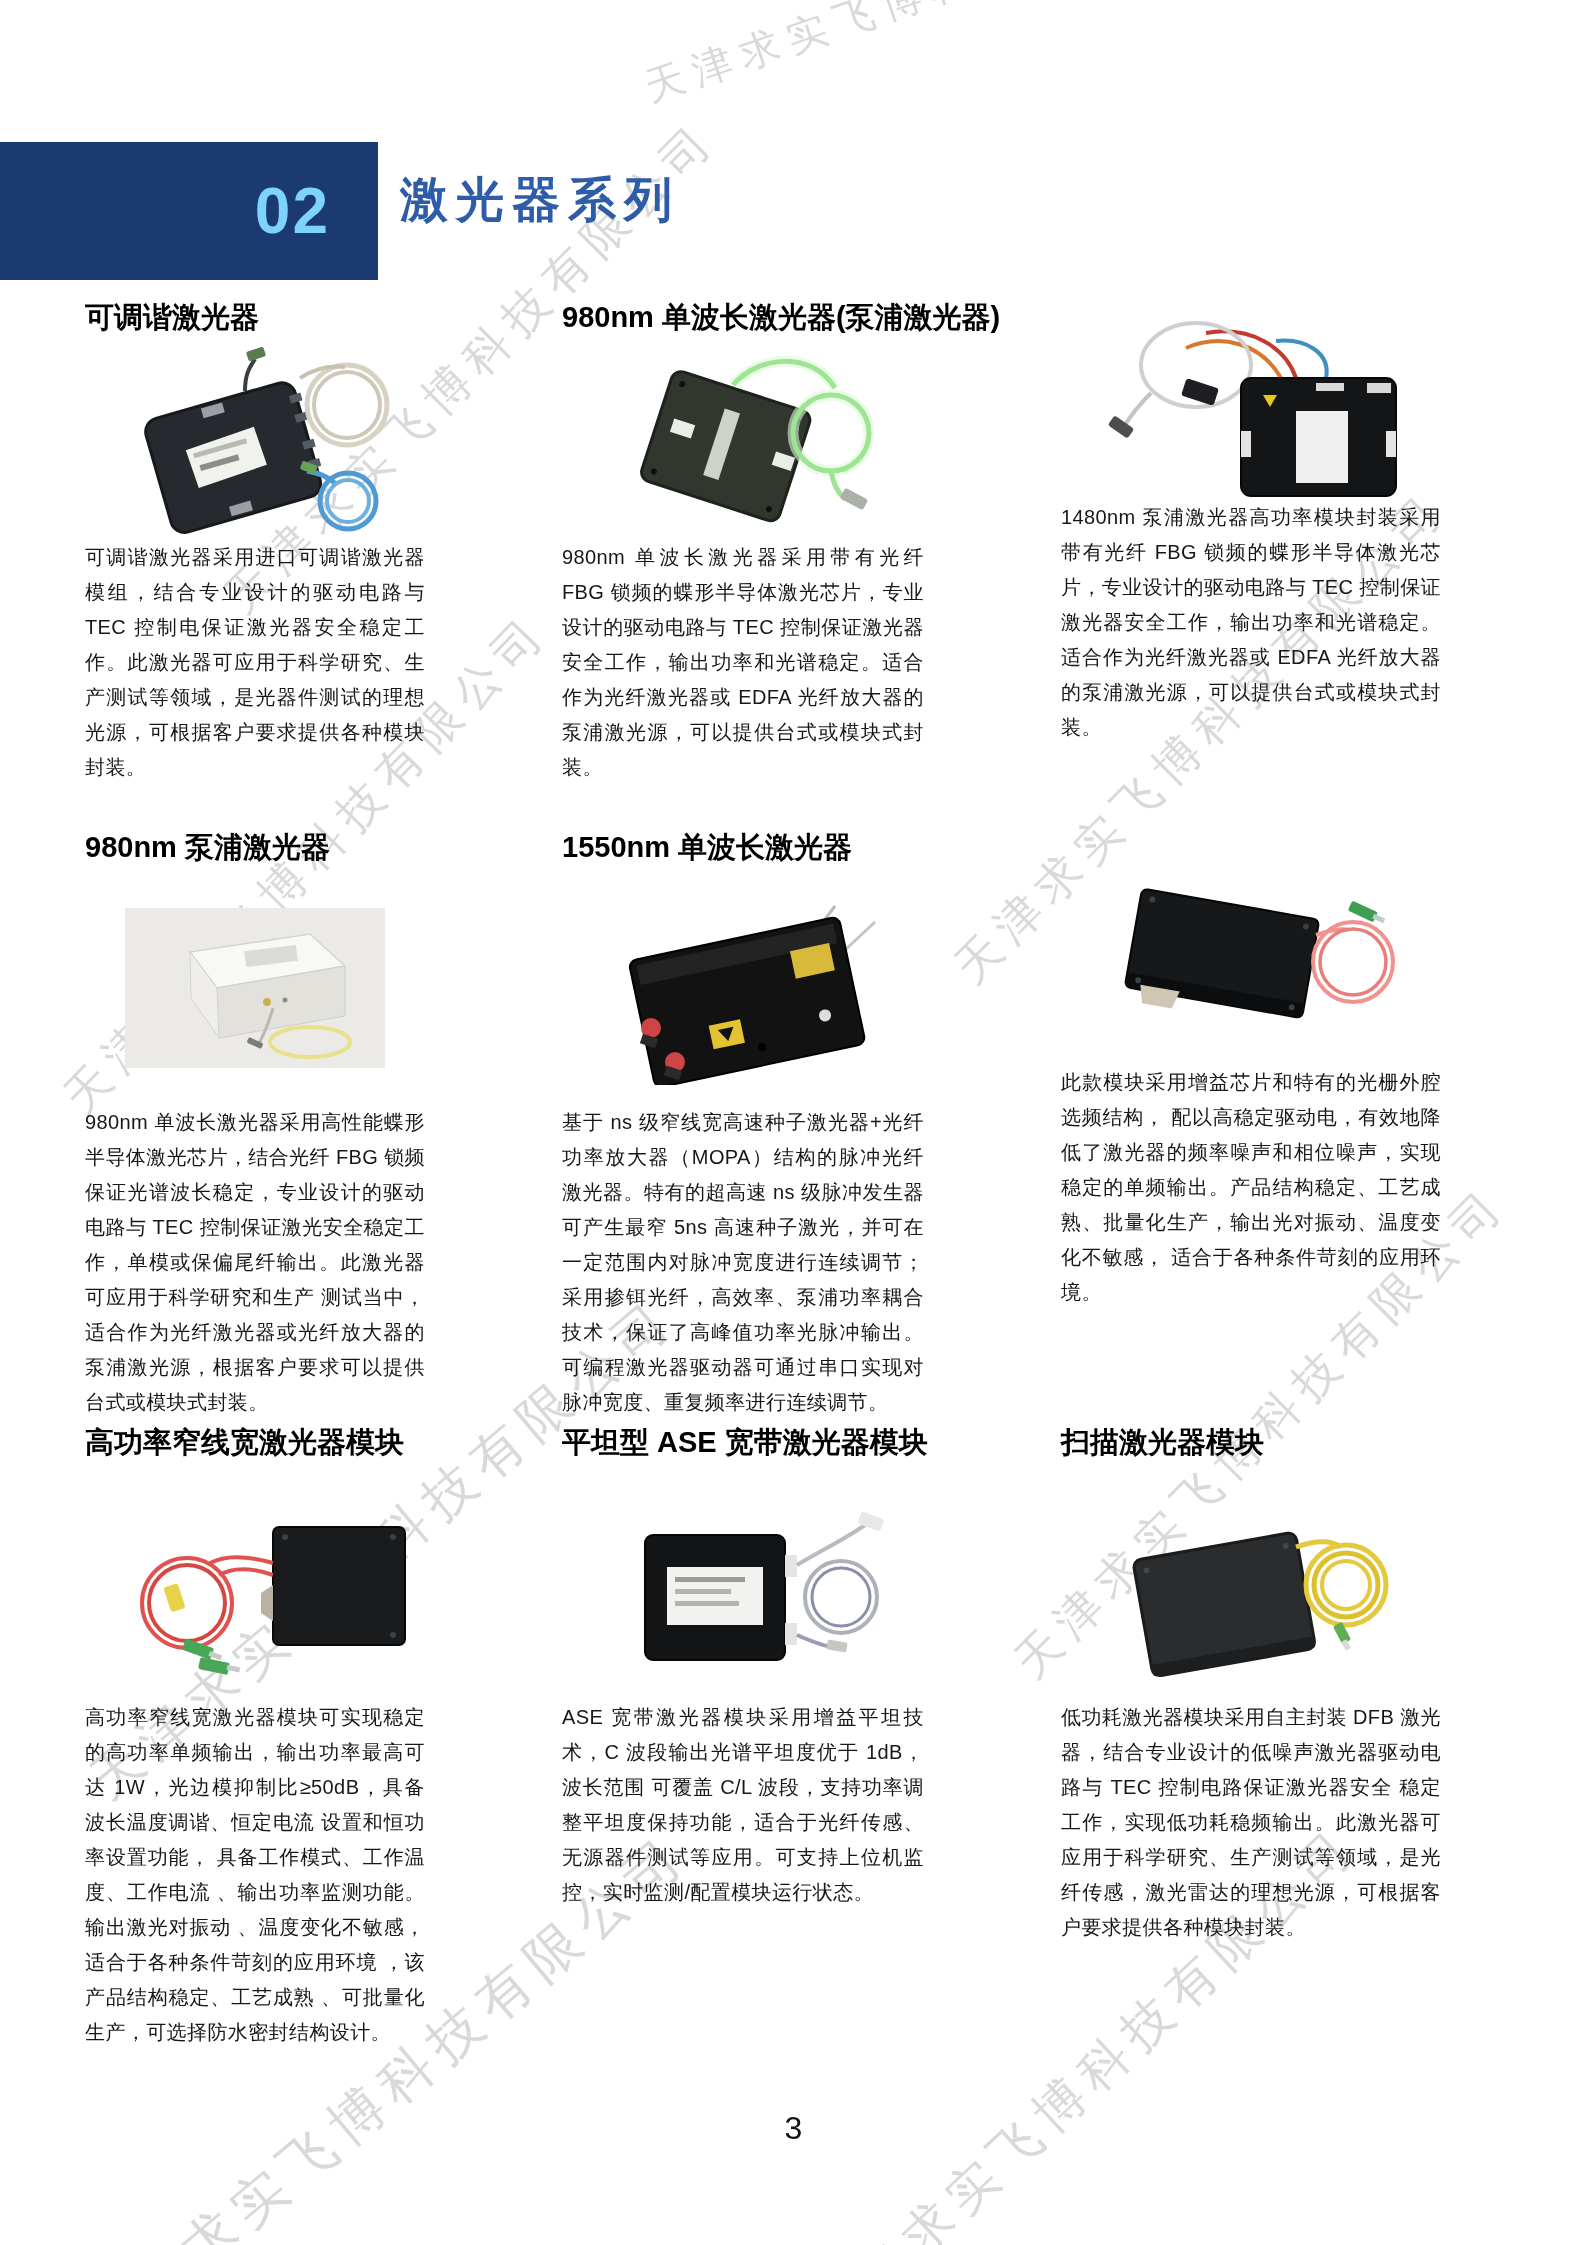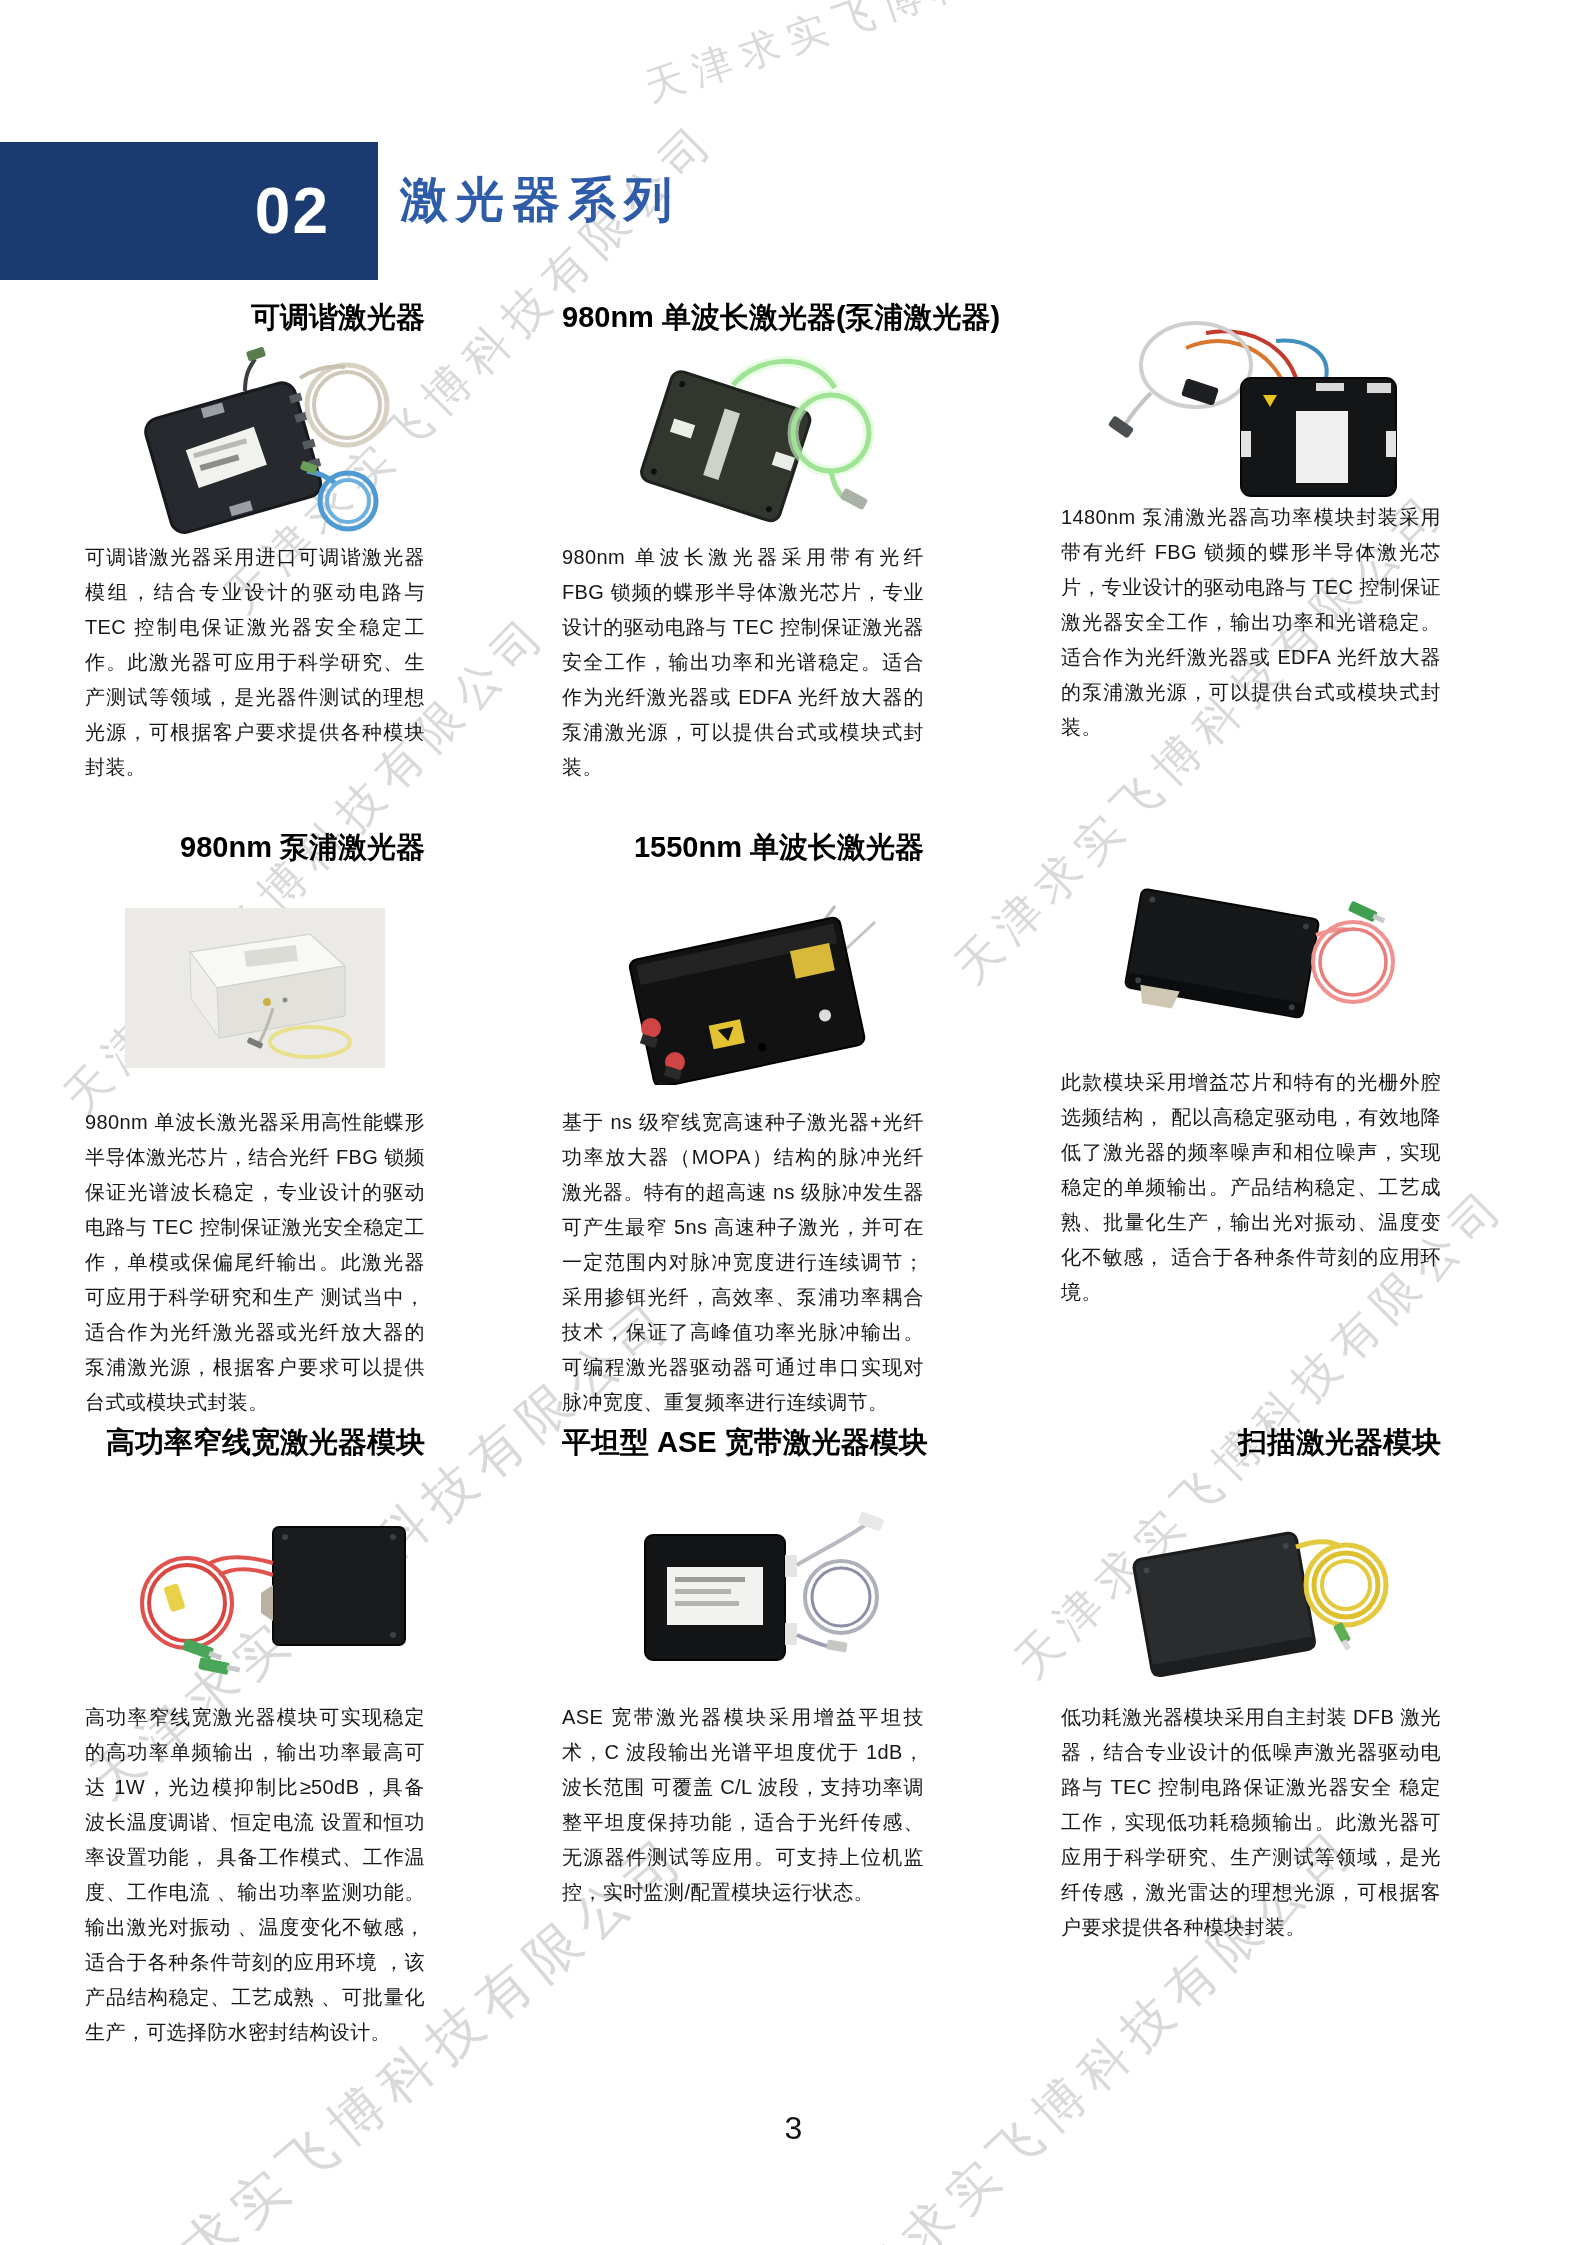--- a/index.html
+++ b/index.html
@@ -34,21 +34,21 @@
 
   
   .header-band {
     position:absolute; z-index:2;
     left:0; top:142px; width:378px; height:138px;
     background:#1a3a70;
     display:flex; align-items:center; justify-content:flex-end;
     padding-right:48px;
   }
   .header-band .num {
-    color:#ffffff; font-size:64px; font-weight:bold;
+    color:#7dd3fc; font-size:64px; font-weight:bold;
     letter-spacing:2px; line-height:1;
   }
   .section-title {
     position:absolute; z-index:2;
     left:400px; top:168px;
     font-family:"Liberation Serif", serif;
     font-size:48px; font-weight:bold;
     letter-spacing:8px;
     color:#2e5ca8;
   }
@@ -58,21 +58,21 @@
     position:absolute; z-index:1;
     left:85px; top:300px; width:1365px;
     display:grid;
     grid-template-columns:340px 362px 380px;
     grid-template-rows:530px 595px auto;
     column-gap:137px;
   }
   .card { overflow:visible; }
   .card h3 {
     font-size:29px; font-weight:bold; color:#000;
-    text-align:right; white-space:nowrap;
+    text-align:left; white-space:nowrap;
     height:40px; line-height:34px;
   }
   .card figure {
     height:200px; display:flex; align-items:center; justify-content:center;
   }
   .row23 figure { height:235px; }
   .card p {
     font-size:20px; line-height:35px;
     text-align:justify; color:#171717;
     letter-spacing:0.4px;

